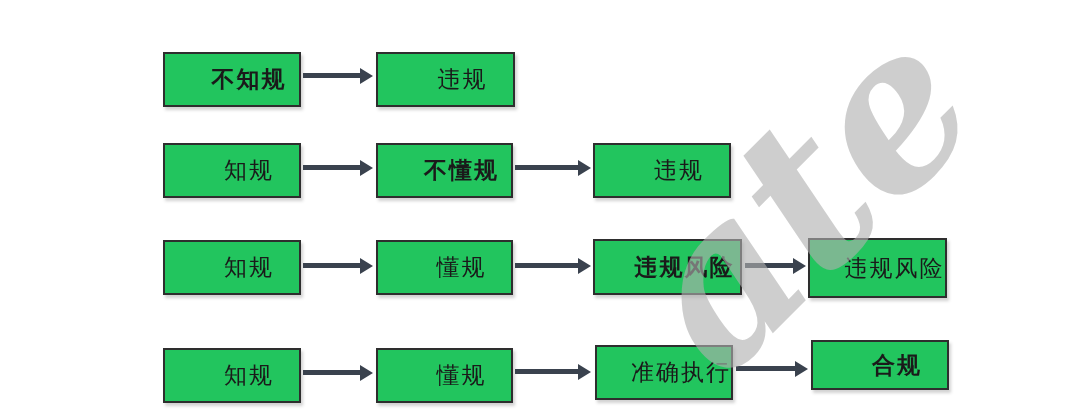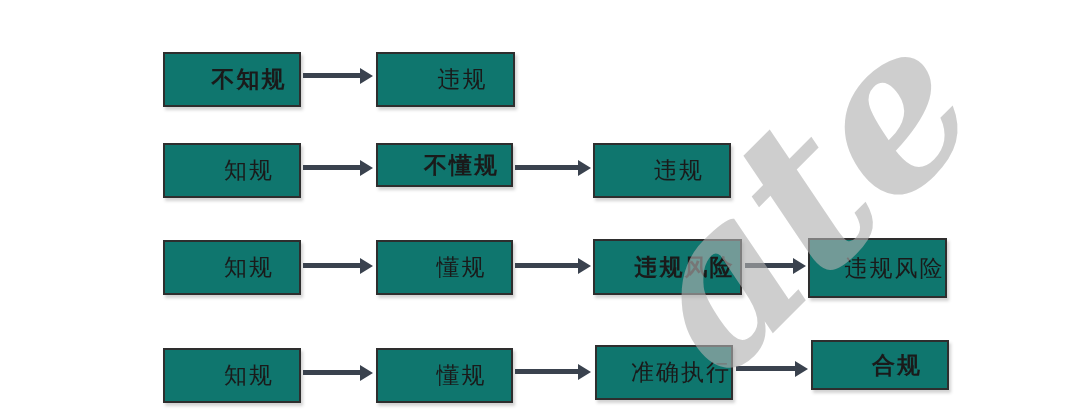--- a/index.html
+++ b/index.html
@@ -4,21 +4,21 @@
 <style>
   html,body{margin:0;padding:0;}
   body{
     width:1080px;height:417px;position:relative;overflow:hidden;
     background:#ffffff;
     font-family:"DejaVu Serif","Liberation Serif",serif;
   }
   .canvas{position:absolute;inset:0;}
   .box{
     position:absolute;
-    background:#0f766e;
+    background:#22c55e;
     border:2px solid #2e2e2e;
     box-shadow:2px 3px 3px rgba(0,0,0,0.18);
     display:flex;align-items:center;justify-content:center;
     box-sizing:border-box;
     z-index:2;
     padding-left:34px;
   }
   .box span{
     font-size:23px;color:#1a1a1a;letter-spacing:2px;white-space:nowrap;
   }
@@ -52,21 +52,21 @@
   </div>
   <div class="arrow" style="left:303px;top:73px;width:57px"></div>
   <div class="box" style="left:376px;top:52px;width:139px;height:55px">
     <span>违规</span>
   </div>
 
   <div class="box" style="left:163px;top:143px;width:138px;height:55px">
     <span>知规</span>
   </div>
   <div class="arrow" style="left:303px;top:165px;width:57px"></div>
-  <div class="box bold" style="left:376px;top:143px;width:137px;height:44px">
+  <div class="box bold" style="left:376px;top:143px;width:137px;height:55px">
     <span>不懂规</span>
   </div>
   <div class="arrow" style="left:515px;top:165px;width:63px"></div>
   <div class="box" style="left:593px;top:143px;width:138px;height:55px">
     <span>违规</span>
   </div>
 
   <div class="box" style="left:163px;top:240px;width:138px;height:55px">
     <span>知规</span>
   </div>

